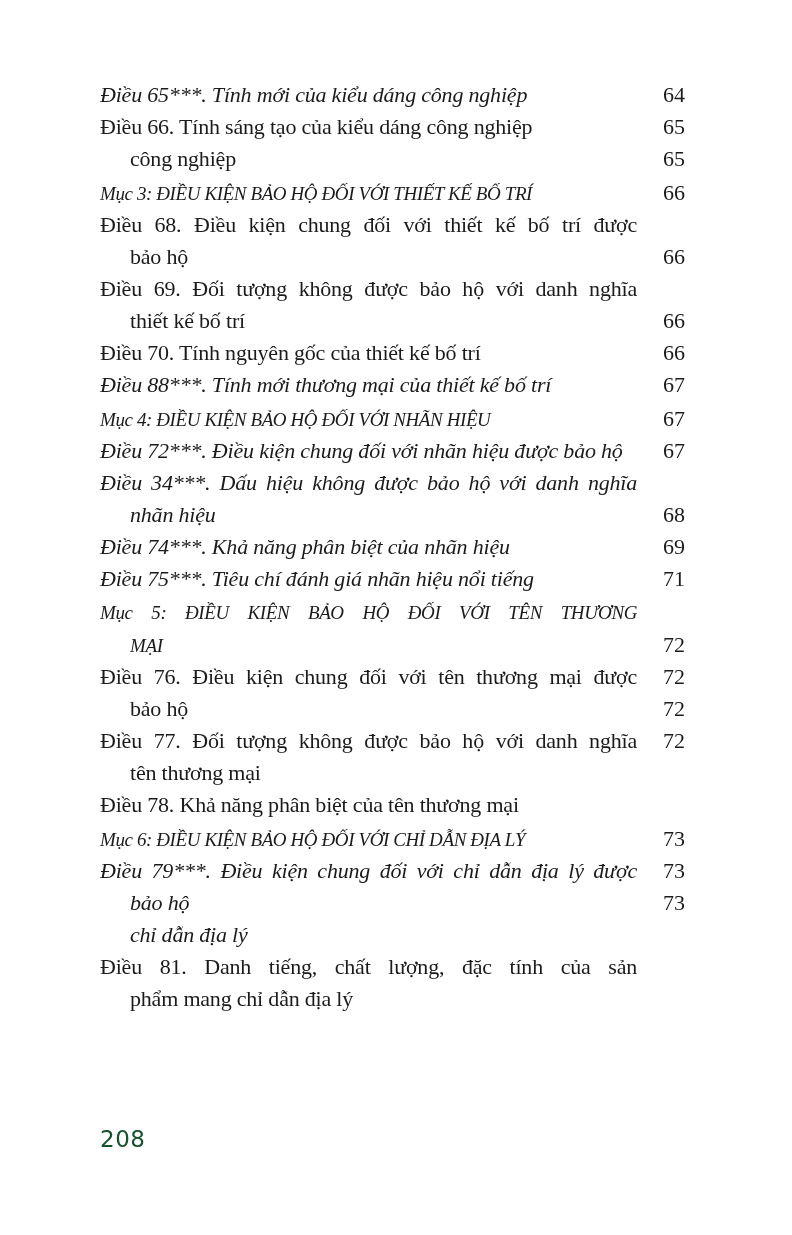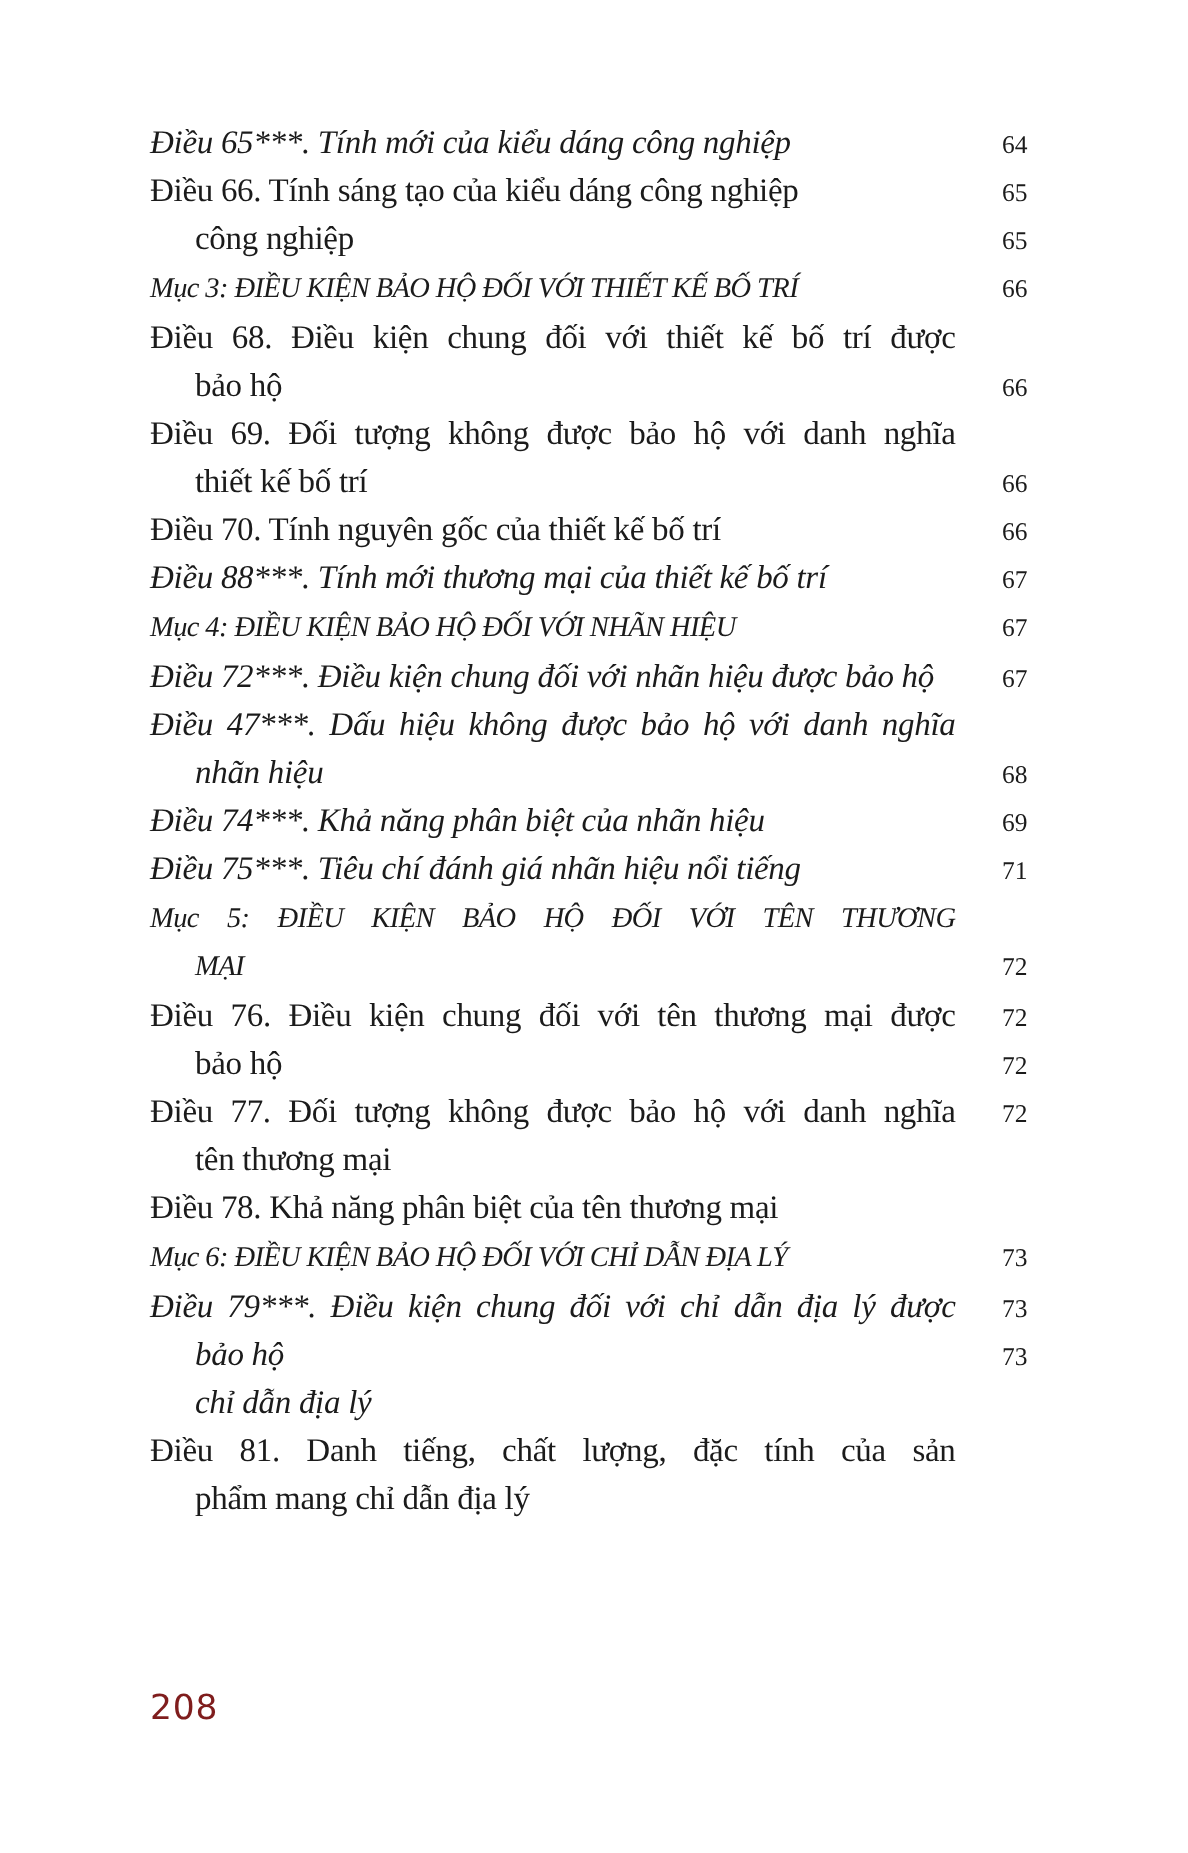--- a/index.html
+++ b/index.html
@@ -26,40 +26,40 @@
     line-height: 32px;
     font-size: 22px;
     letter-spacing: -0.2px;
     white-space: nowrap;
   }
   .txt { flex: 1 1 auto; min-width: 0; }
   .pg {
     flex: 0 0 48px;
     text-align: right;
     font-style: normal;
-    font-size: 17px;
+    font-size: 22px;
     letter-spacing: 0;
   }
   .indent .txt { padding-left: 30px; }
   .j .txt { text-align: justify; text-align-last: justify; }
   .italic .txt { font-style: italic; }
   .section { margin-top: 2px; }
   .section .txt {
     font-style: italic;
     font-size: 19px;
     letter-spacing: -0.4px;
   }
   .folio {
     position: absolute;
     left: 100px;
     top: 1126px;
     font-family: "DejaVu Sans", sans-serif;
     font-size: 23px;
     letter-spacing: 0.5px;
-    color: #7f1d1d;
+    color: #14532d;
   }
 </style>
 </head>
 <body>
 
 <div class="page">
   <div class="toc">
       <div class="entry italic">
         <div class="line">
           <span class="txt">Điều 65***. Tính mới của kiểu dáng công nghiệp</span>
@@ -123,21 +123,21 @@
         </div>
       </div>
       <div class="entry italic">
         <div class="line">
           <span class="txt">Điều 72***. Điều kiện chung đối với nhãn hiệu được bảo hộ</span>
           <span class="pg">67</span>
         </div>
       </div>
       <div class="entry italic">
         <div class="line j">
-          <span class="txt">Điều 47***. Dấu hiệu không được bảo hộ với danh nghĩa</span>
+          <span class="txt">Điều 34***. Dấu hiệu không được bảo hộ với danh nghĩa</span>
           <span class="pg"></span>
         </div>
         <div class="line indent">
           <span class="txt">nhãn hiệu</span>
           <span class="pg">68</span>
         </div>
       </div>
       <div class="entry italic">
         <div class="line">
           <span class="txt">Điều 74***. Khả năng phân biệt của nhãn hiệu</span>

